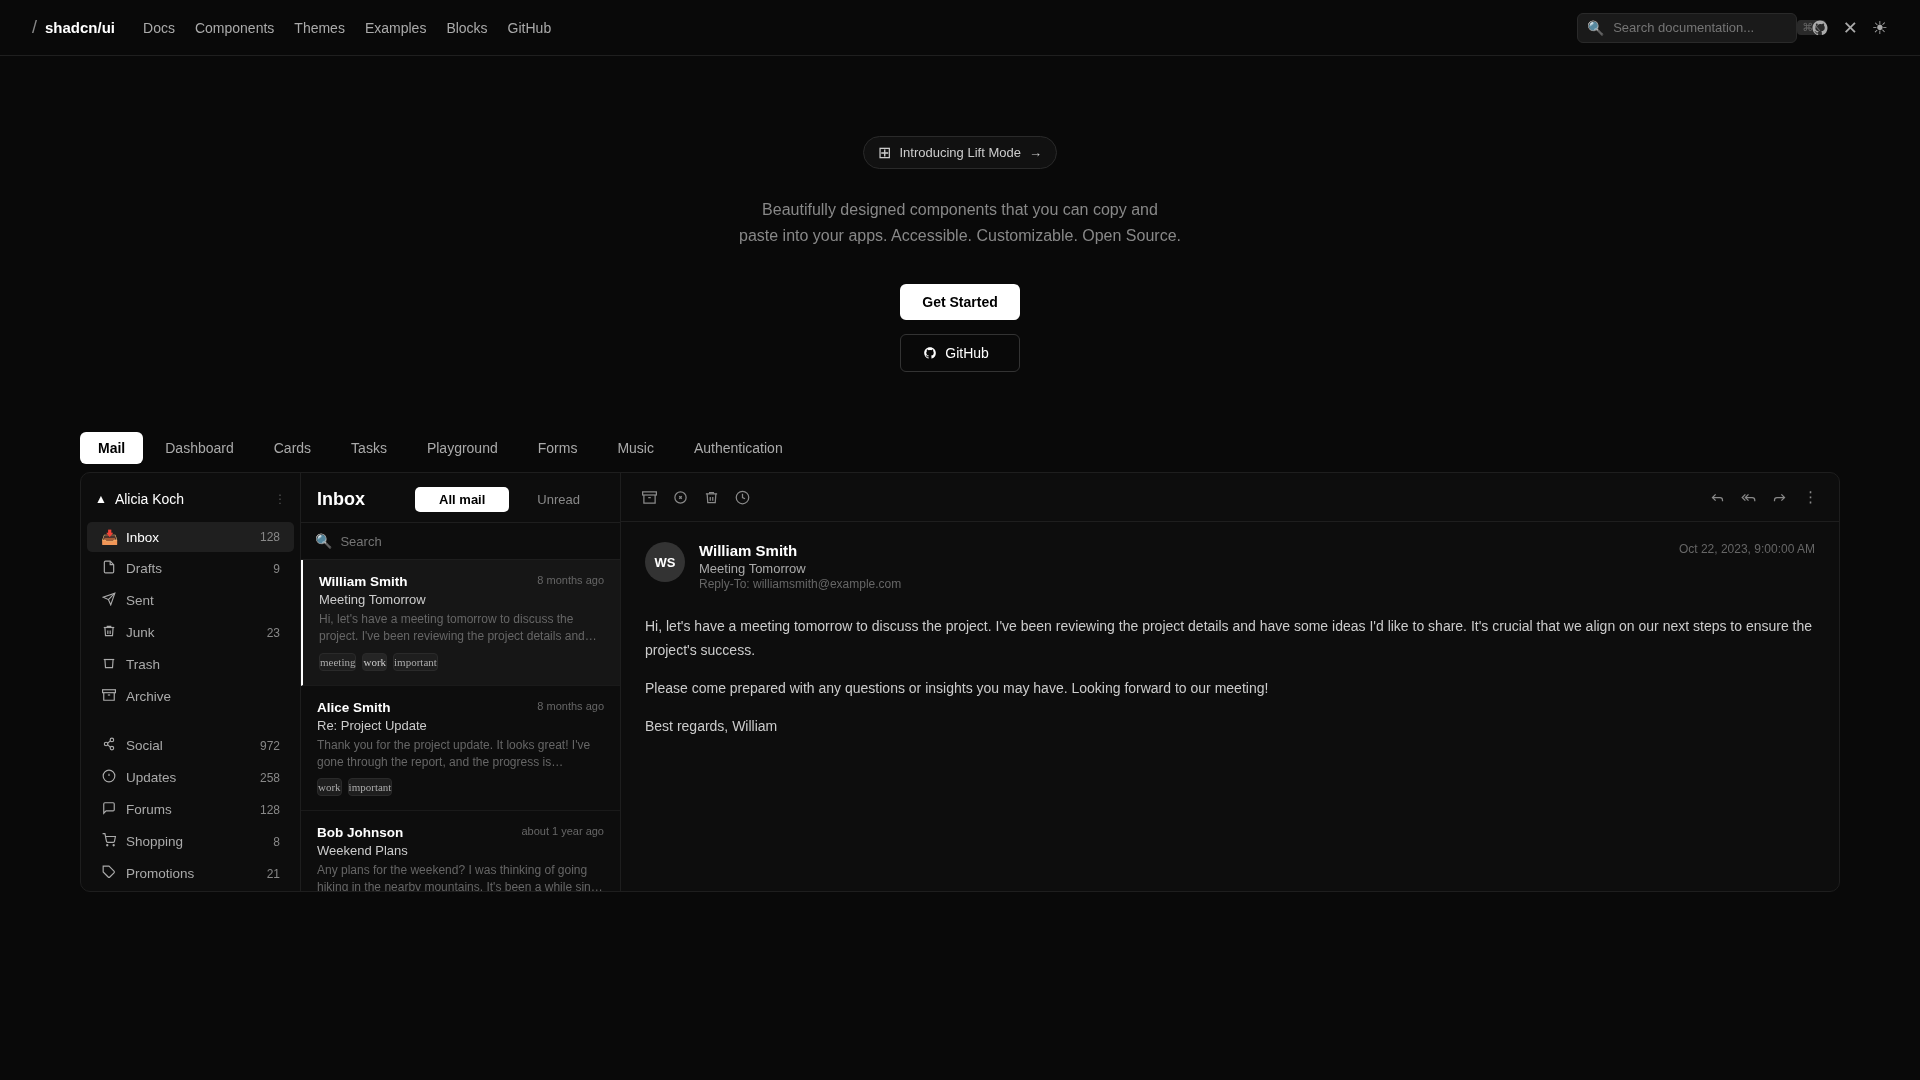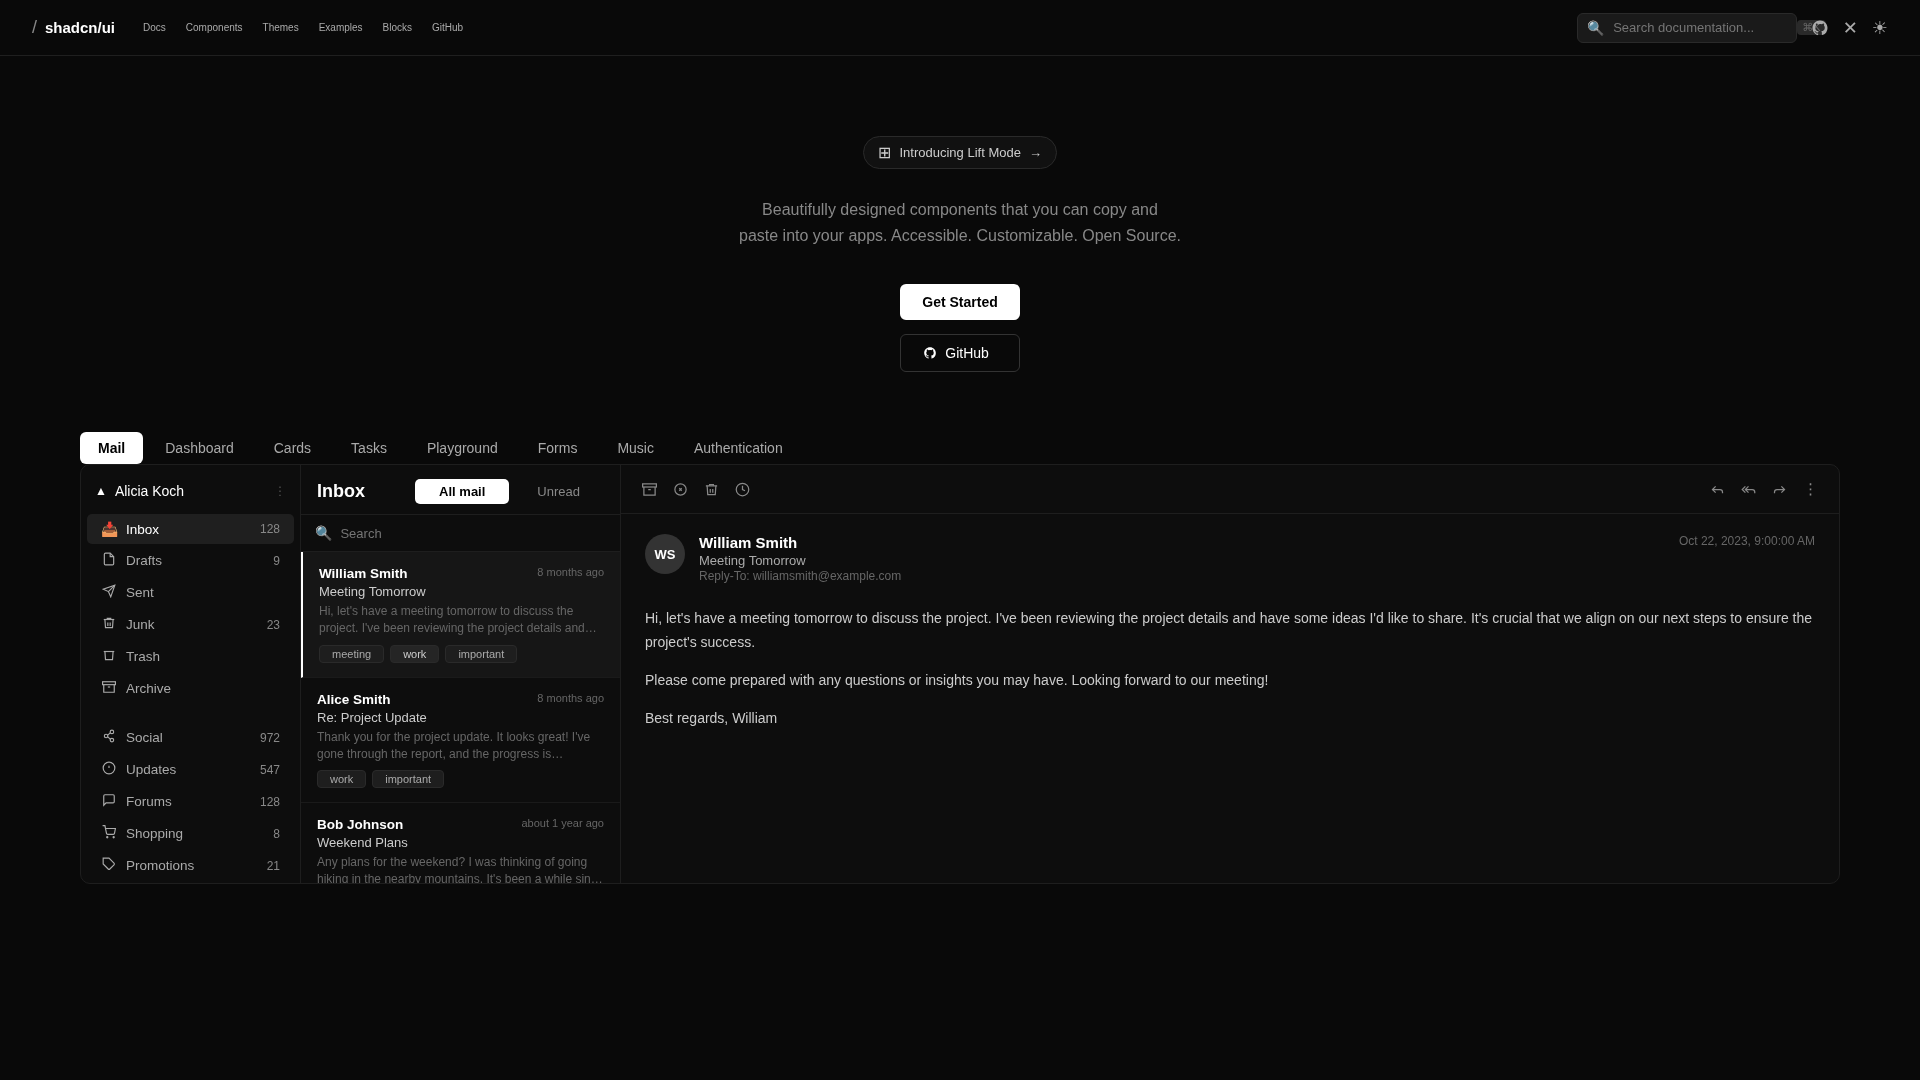--- a/index.html
+++ b/index.html
@@ -34,21 +34,21 @@
       white-space: nowrap;
     }
     .nav-links {
       display: flex;
       gap: 20px;
       align-items: center;
     }
     .nav-link {
       color: #aaa;
       text-decoration: none;
-      font-size: 10px;
+      font-size: 14px;
       cursor: pointer;
     }
     .nav-right {
       margin-left: auto;
       display: flex;
       align-items: center;
       gap: 14px;
     }
     .search-bar {
       display: flex;
@@ -152,21 +152,21 @@
       gap: 8px;
     }
 
     
     .demo-section {
       padding: 0 80px 60px;
     }
     .demo-tabs {
       display: flex;
       gap: 4px;
-      margin-bottom: 0;
+      margin-bottom: 8px;
     }
     .demo-tab {
       padding: 8px 18px;
       border-radius: 6px;
       cursor: pointer;
       font-size: 14px;
       color: #aaa;
       background: none;
       border: none;
     }
@@ -349,23 +349,24 @@
     .mail-tags {
       display: flex;
       gap: 6px;
       margin-top: 8px;
       flex-wrap: wrap;
     }
     .mail-tag {
       background: #1e1e1e;
       color: #aaa;
       border-radius: 4px;
-      padding: 2px 12px;
+      padding: 2px 0;
       font-size: 11px;
       border: 1px solid #2a2a2a;
+      font-family: Liberation Serif, serif;
     }
     .mail-tag.dark {
       background: #252525;
       color: #ccc;
     }
 
     
     .mail-content {
       flex: 1;
       display: flex;
@@ -619,21 +620,21 @@
           <div class="sidebar-item-left">
             <span class="sidebar-item-icon">
               <svg width="14" height="14" viewBox="0 0 24 24" fill="none" stroke="currentColor" stroke-width="2">
                   <circle cx="12" cy="12" r="10"></circle>
                   <line x1="12" y1="8" x2="12" y2="12"></line>
                   <line x1="12" y1="16" x2="12.01" y2="16"></line>
                 </svg>
             </span>
             <span>Updates</span>
           </div>
-          <span class="sidebar-badge">547</span>
+          <span class="sidebar-badge">258</span>
         </div>
         <div class="sidebar-item">
           <div class="sidebar-item-left">
             <span class="sidebar-item-icon">
               <svg width="14" height="14" viewBox="0 0 24 24" fill="none" stroke="currentColor" stroke-width="2">
                   <path d="M21 15a2 2 0 0 1-2 2H7l-4 4V5a2 2 0 0 1 2-2h14a2 2 0 0 1 2 2z"></path>
                 </svg>
             </span>
             <span>Forums</span>
           </div>

